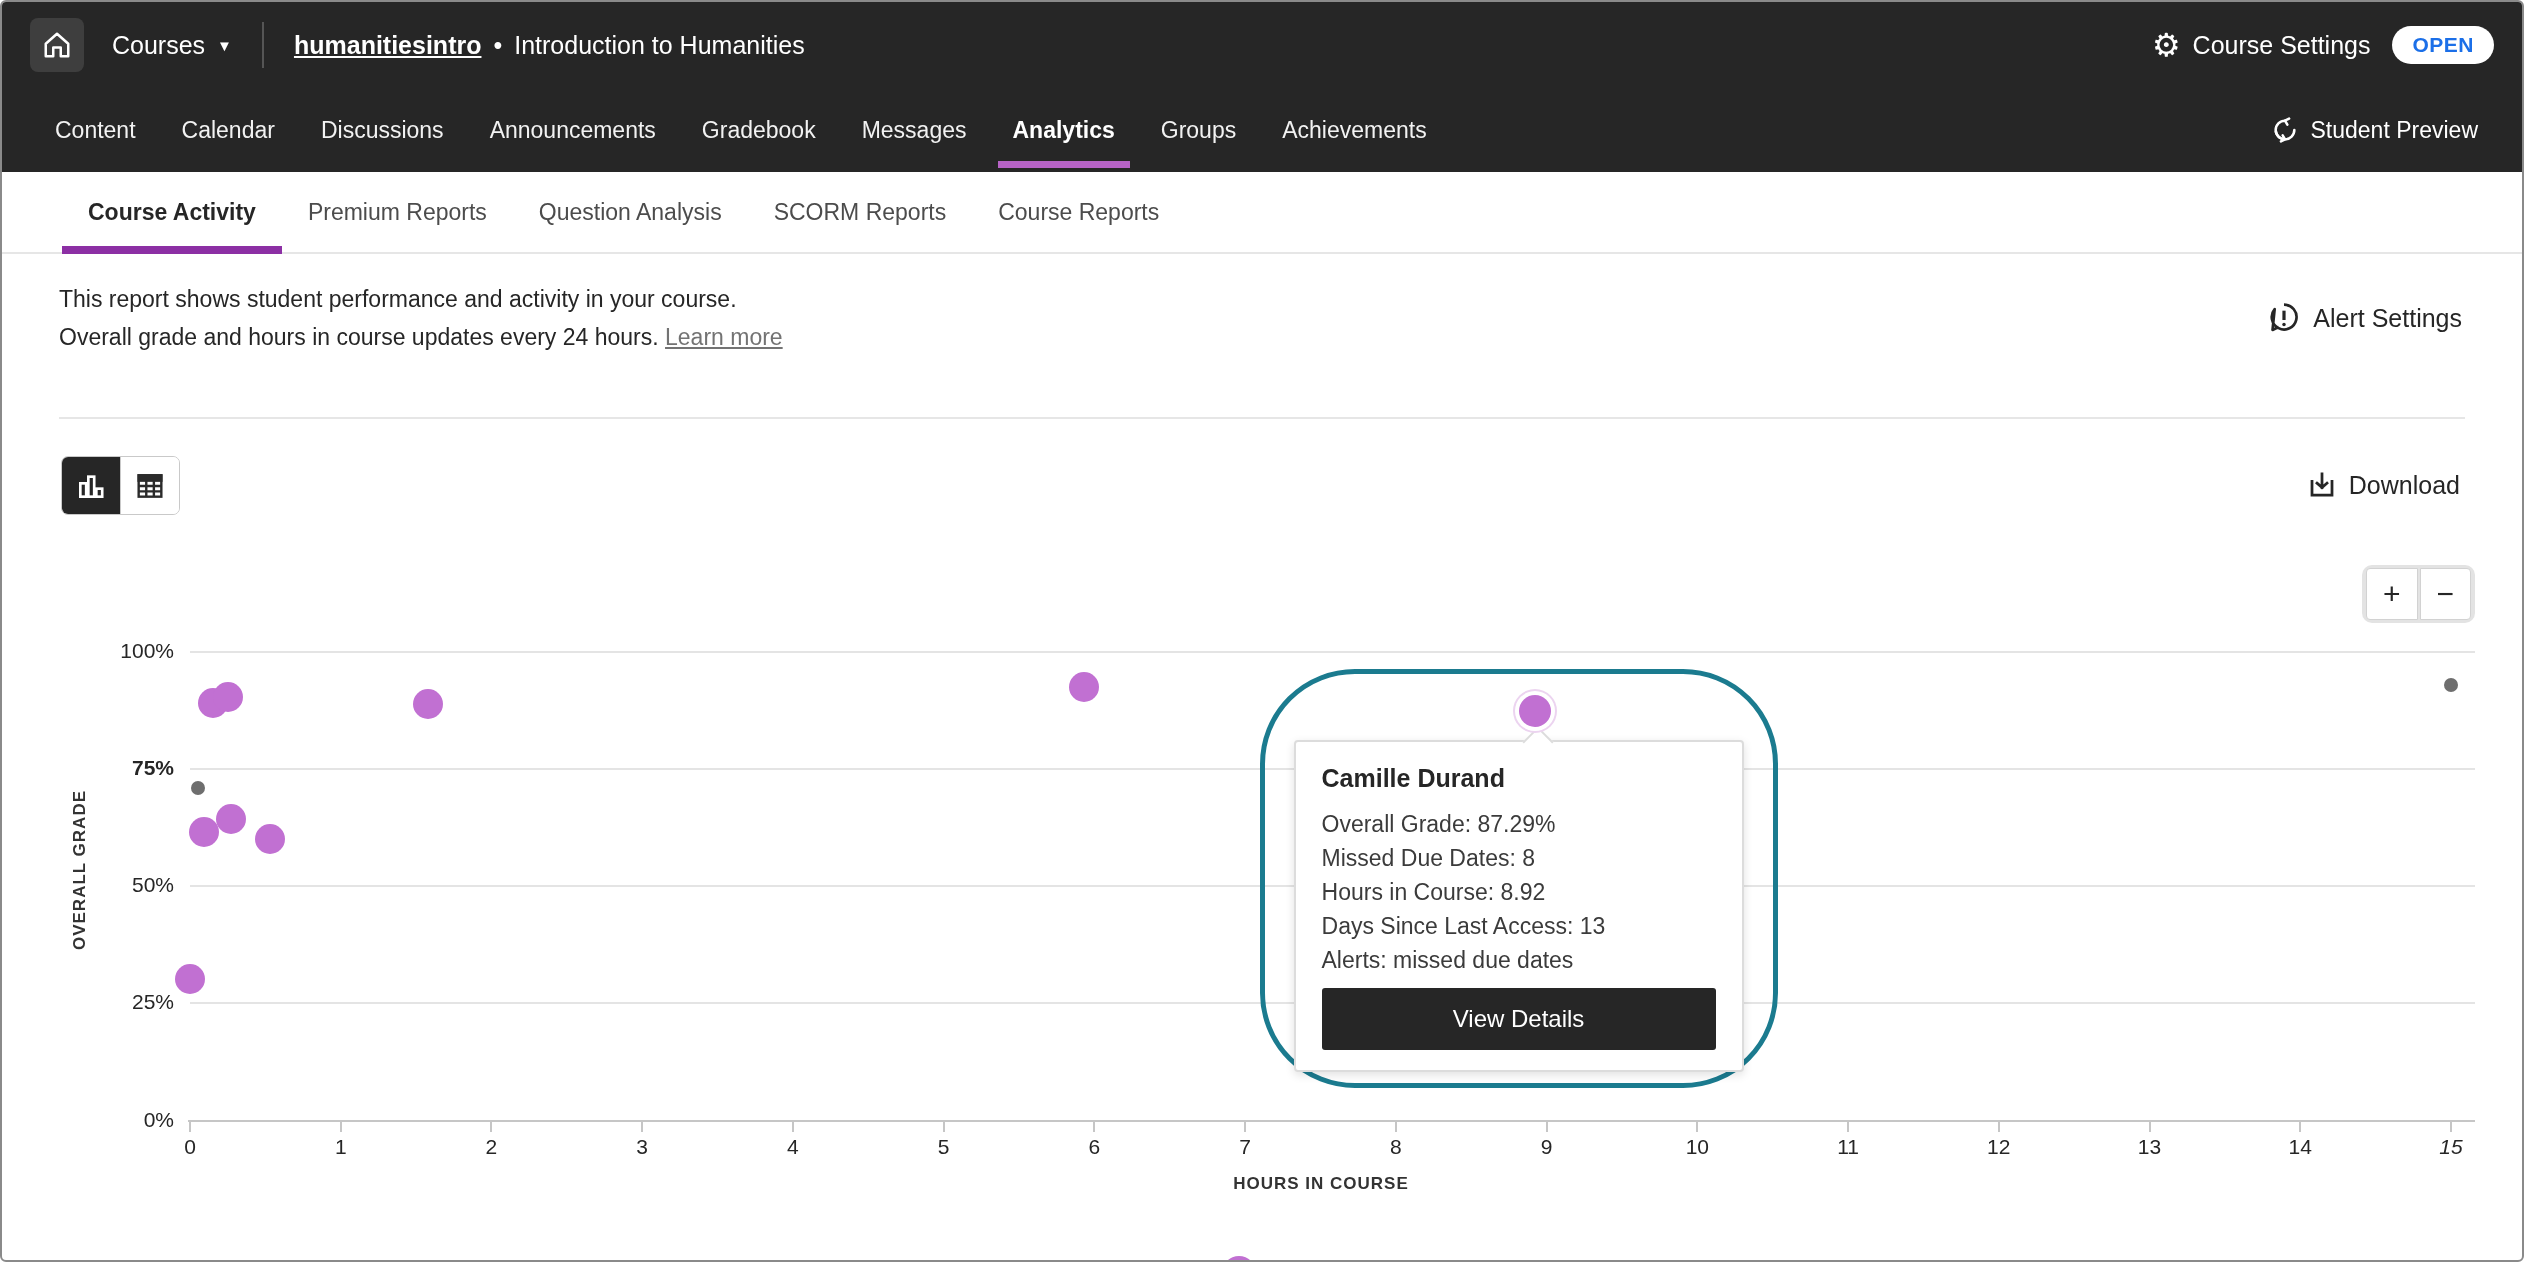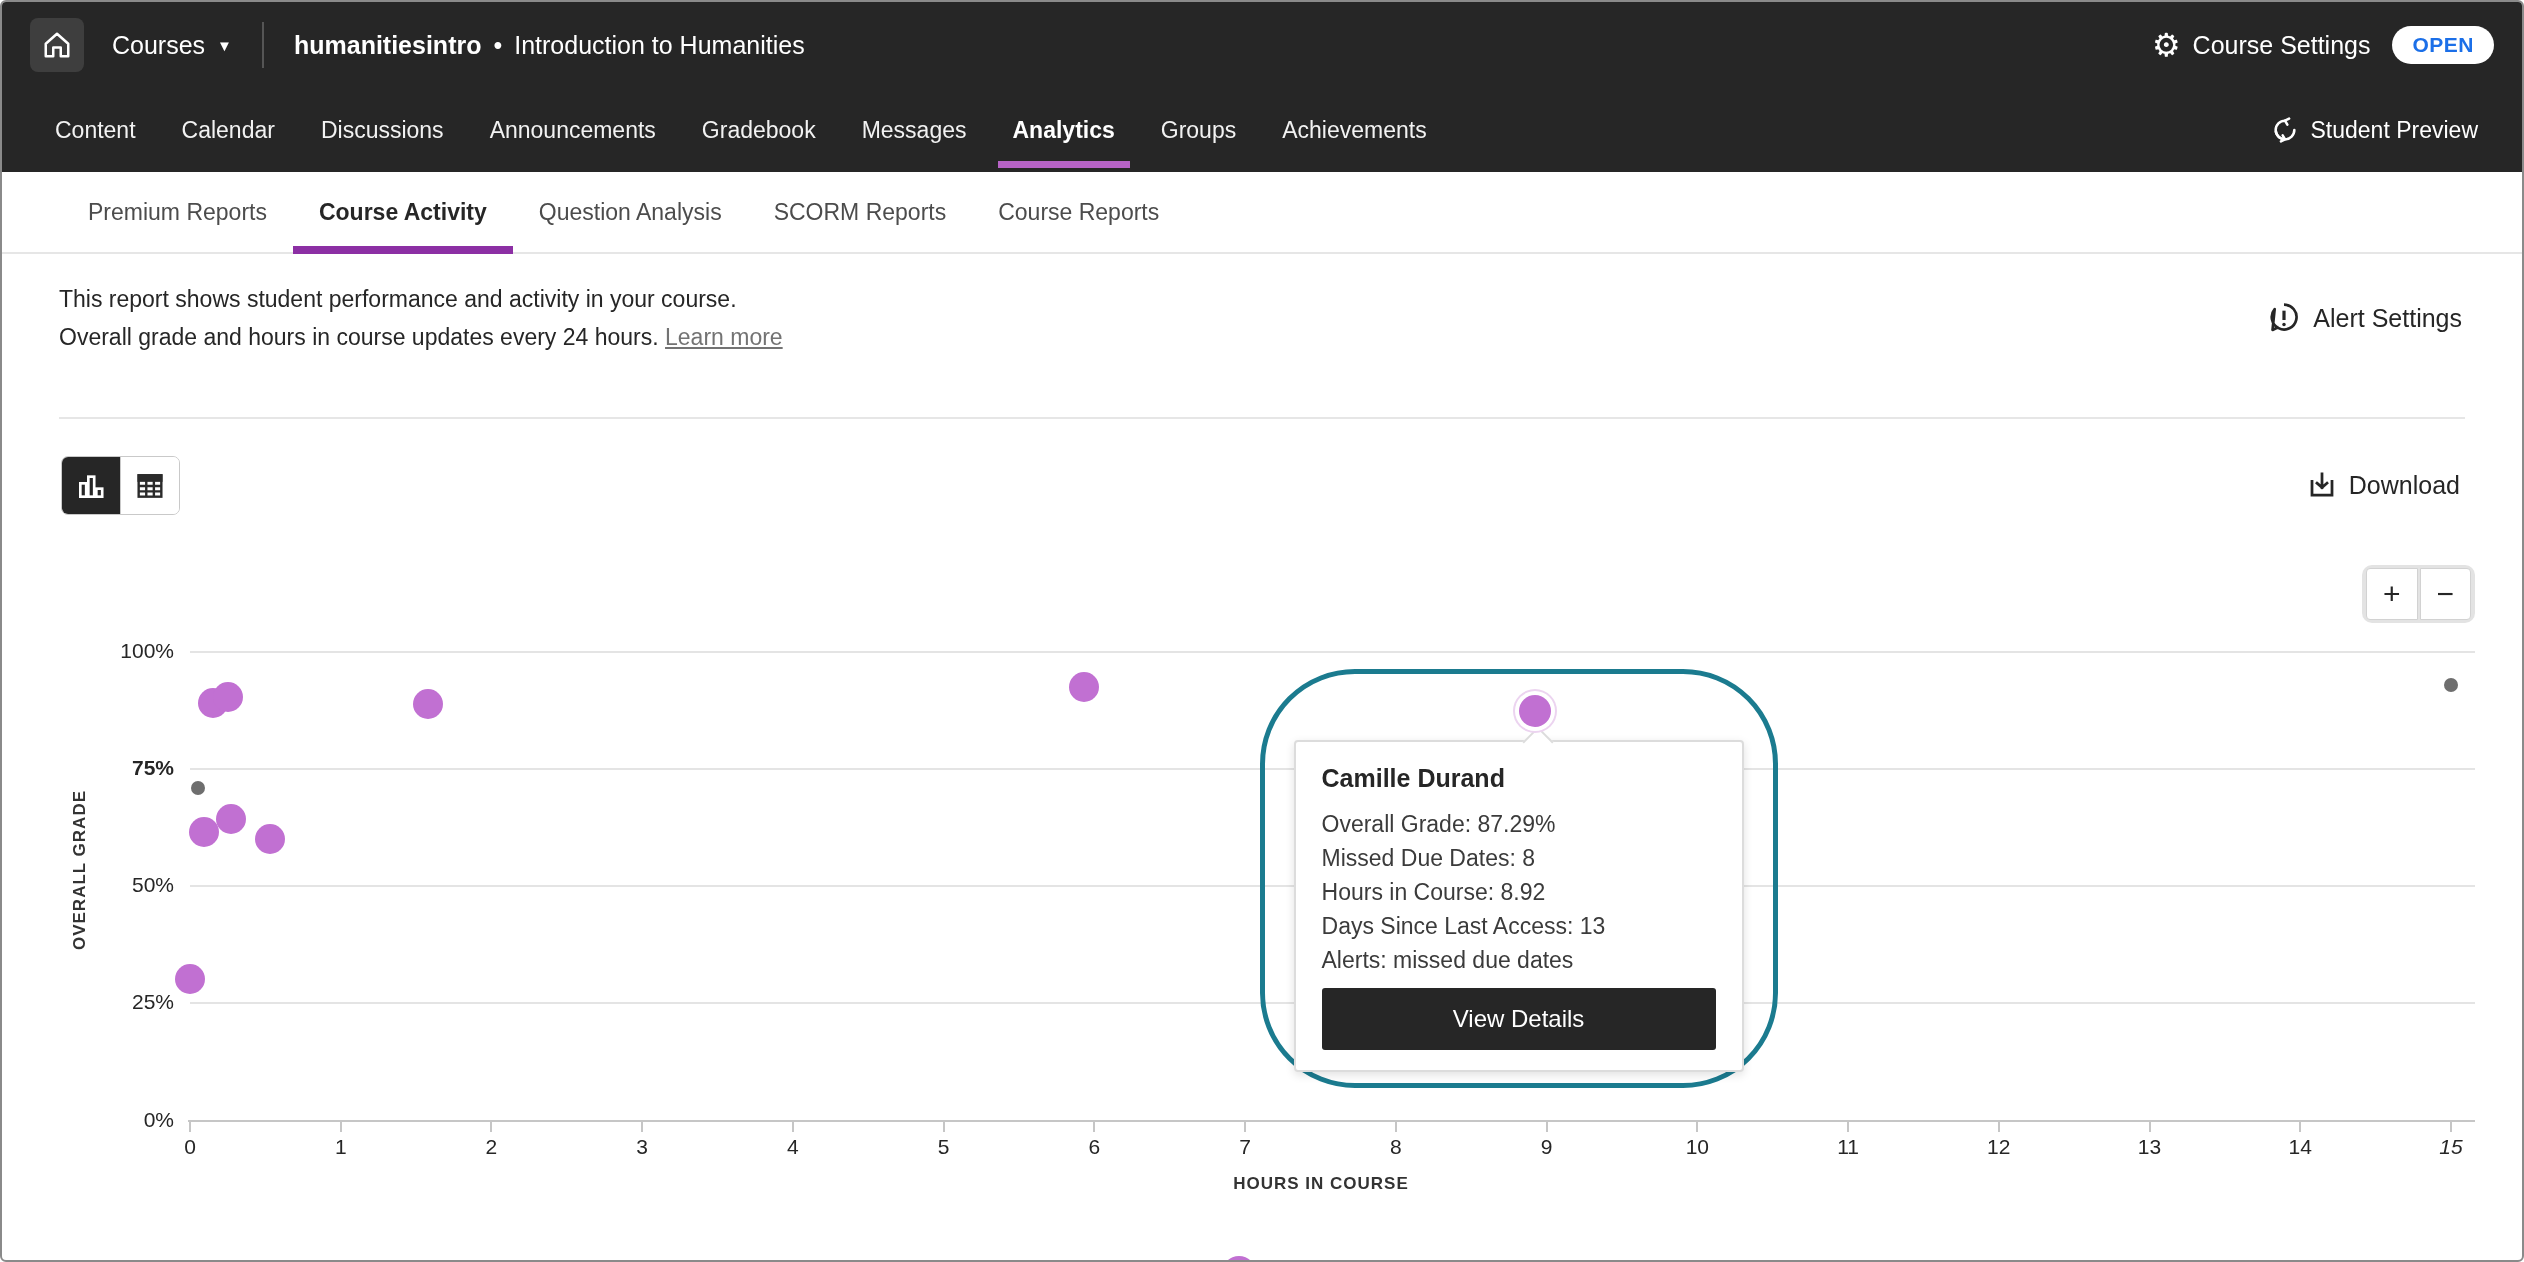--- a/index.html
+++ b/index.html
@@ -9,21 +9,21 @@
 
   
   .topbar{position:absolute;left:0;top:0;width:100%;height:86px;background:#262626;
           display:flex;align-items:center;box-sizing:border-box;padding:0 28px;}
   .home-btn{width:54px;height:54px;border-radius:8px;background:#3e3e3e;display:flex;
             align-items:center;justify-content:center;flex:0 0 auto;cursor:pointer;}
   .courses{display:flex;align-items:center;gap:12px;color:#fff;font-size:25px;margin-left:28px;cursor:pointer;}
   .caret{font-size:15px;line-height:1;}
   .vdivider{width:2px;height:46px;background:#555;margin:0 30px;}
   .breadcrumb{color:#fff;font-size:25px;display:flex;align-items:center;gap:12px;white-space:nowrap;}
-  .crumb-id{font-weight:bold;}
+  .crumb-id{font-weight:bold;text-decoration:underline;}
   .topbar-spacer{flex:1;}
   .course-settings{display:flex;align-items:center;gap:12px;color:#fff;font-size:25px;cursor:pointer;}
   .gear{font-size:32px;line-height:1;}
   .open-badge{margin-left:22px;background:#fff;color:#1b6fe8;font-weight:bold;font-size:21px;
               border-radius:999px;padding:7px 20px;letter-spacing:.5px;}
 
   
   .navbar{position:absolute;left:0;top:86px;width:100%;height:84px;background:#262626;
           display:flex;align-items:stretch;box-sizing:border-box;padding:0 30px;}
   .nav-tab{position:relative;display:flex;align-items:center;padding:0 23px;color:#f2f2f2;
@@ -130,22 +130,22 @@
         <path d="M20 12 A8 8 0 1 1 12 4"></path>
           <path d="M12 4 L15.5 2.2 M12 4 L14 7.4"></path>
         <path d="M4 12 A8 8 0 0 1 12 20" opacity="0"></path>
           <path d="M4.2 13.5 A8 8 0 0 0 12 20 M12 20 L8.5 21.8 M12 20 L10 16.6"></path>
       </svg>
       <span>Student Preview</span>
     </div>
   </nav>
 
   <div class="subtabs">
+    <div class="sub-tab active">Course Activity</div>
     <div class="sub-tab">Premium Reports</div>
-    <div class="sub-tab active">Course Activity</div>
     <div class="sub-tab">Question Analysis</div>
     <div class="sub-tab">SCORM Reports</div>
     <div class="sub-tab">Course Reports</div>
   </div>
 
   <div class="report-info">
     <div>This report shows student performance and activity in your course.</div>
     <div>
       <span>Overall grade and hours in course updates every 24 hours.</span>
       <span> </span>

